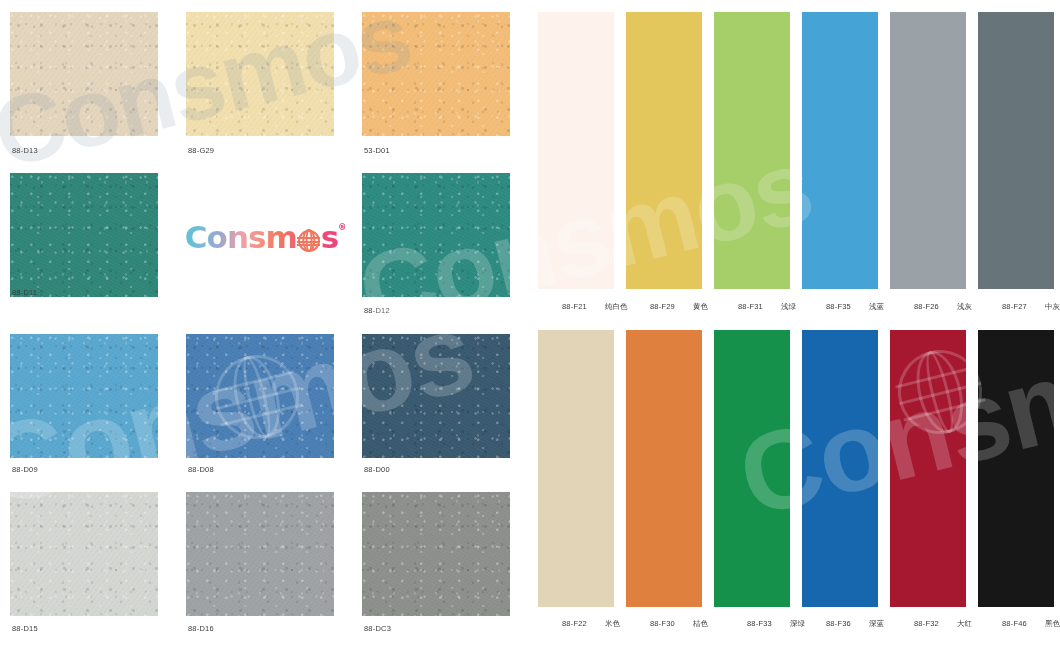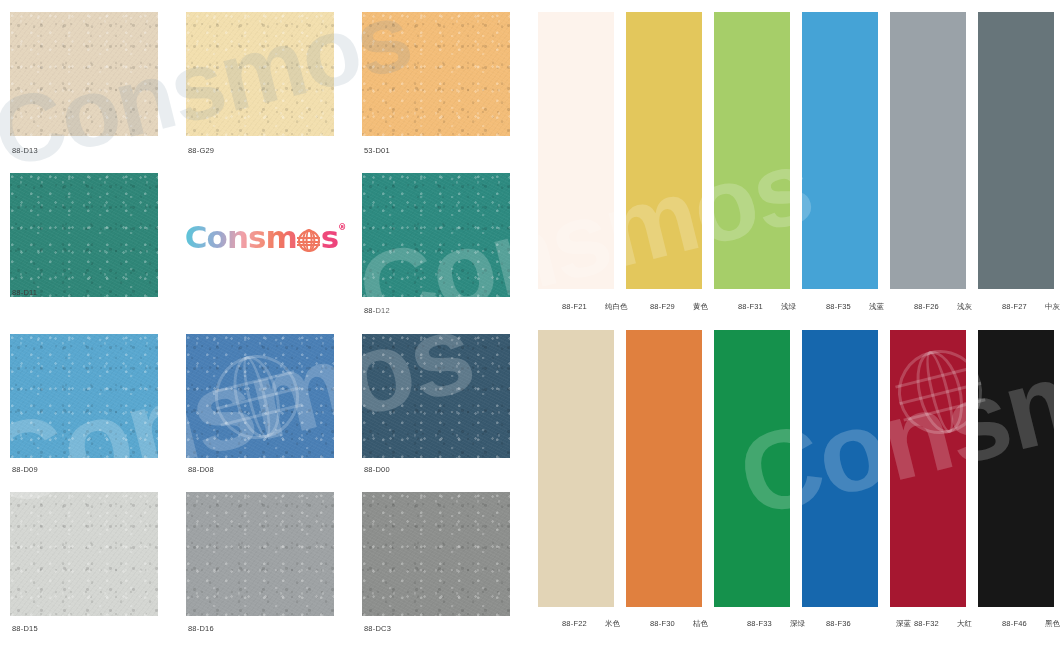--- a/index.html
+++ b/index.html
@@ -304,21 +304,21 @@
       <span class="bar-name">米色</span>
     </div>
     <div class="bar-label-row" style="left:96px; top:619px;">
       <span class="bar-code">88-F30</span>
       <span class="bar-name">桔色</span>
     </div>
     <div class="bar-label-row" style="left:193px;top:619px;">
       <span class="bar-code">88-F33</span>
       <span class="bar-name">深绿</span>
     </div>
-    <div class="bar-label-row" style="left:272px;top:619px;gap:27px;">
+    <div class="bar-label-row" style="left:272px;top:619px;">
       <span class="bar-code">88-F36</span>
       <span class="bar-name">深蓝</span>
     </div>
     <div class="bar-label-row" style="left:360px;top:619px;text-align:center;">
       <span class="bar-code">88-F32</span>
       <span class="bar-name">大红</span>
     </div>
     <div class="bar-label-row" style="left:448px;top:619px;">
       <span class="bar-code">88-F46</span>
       <span class="bar-name">黑色</span>

